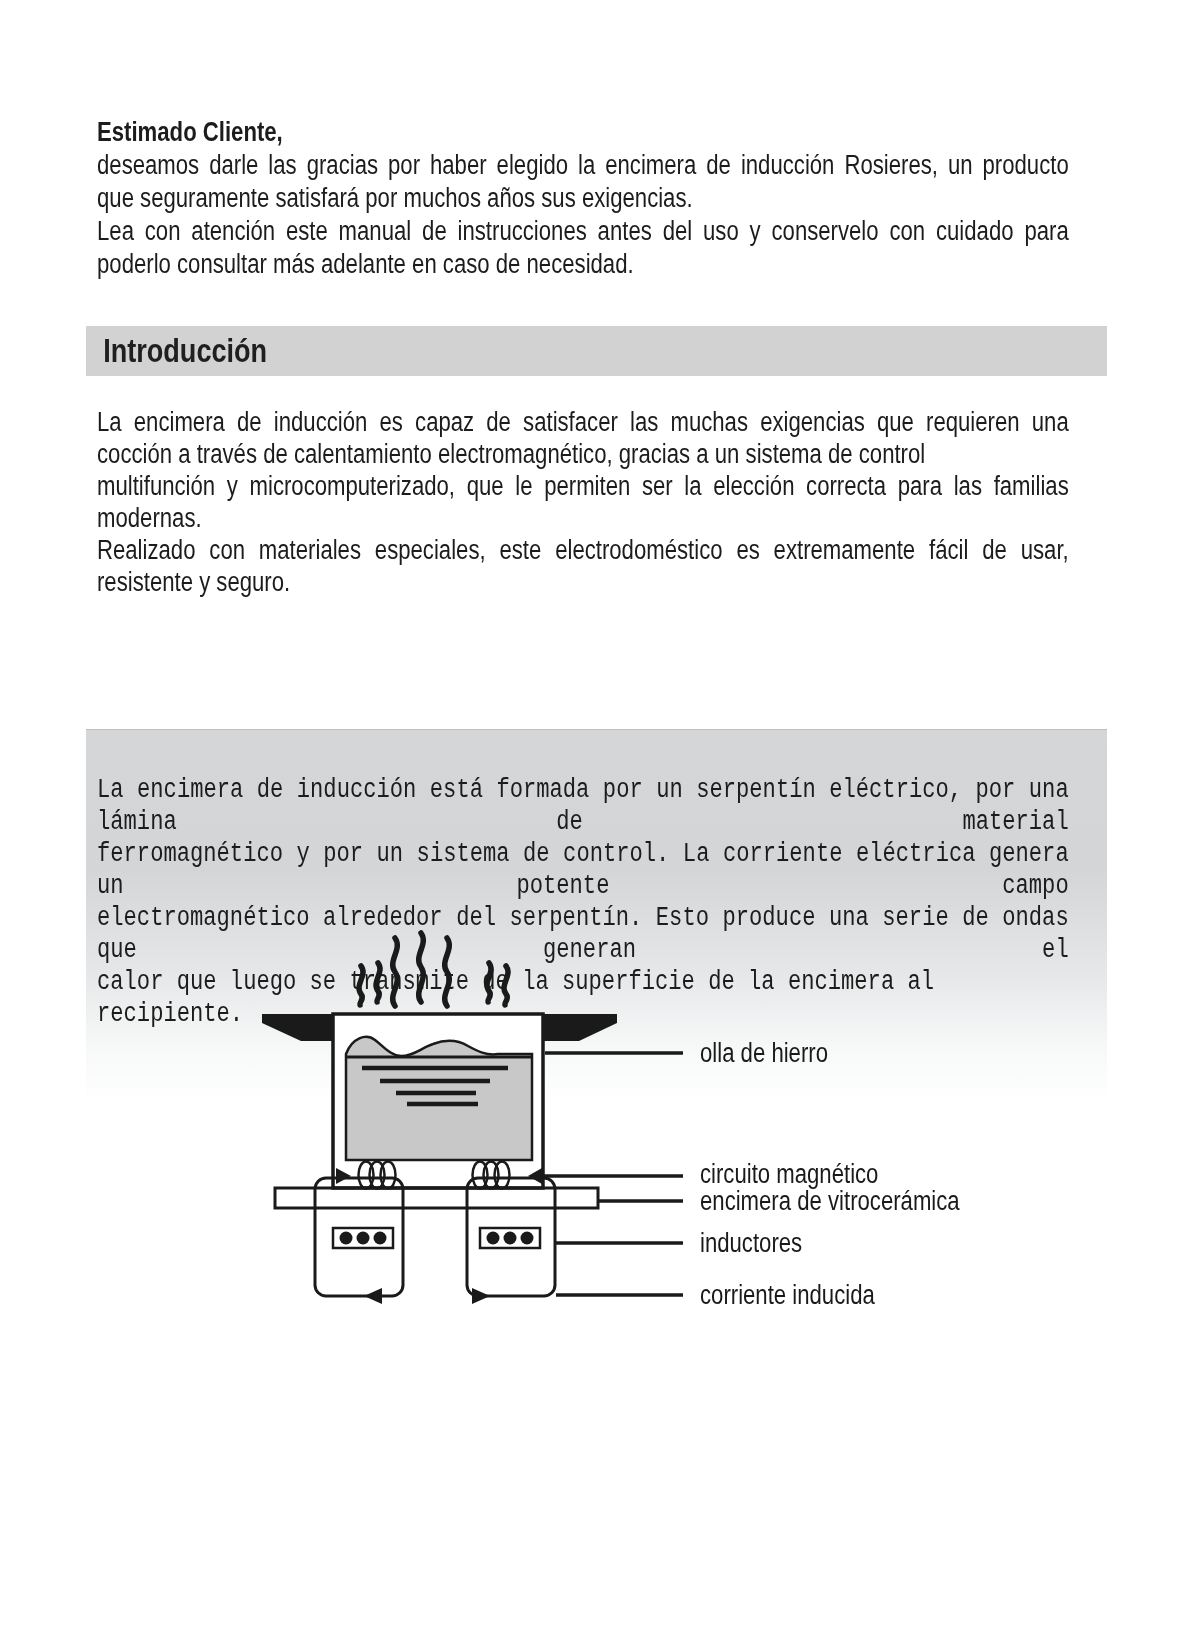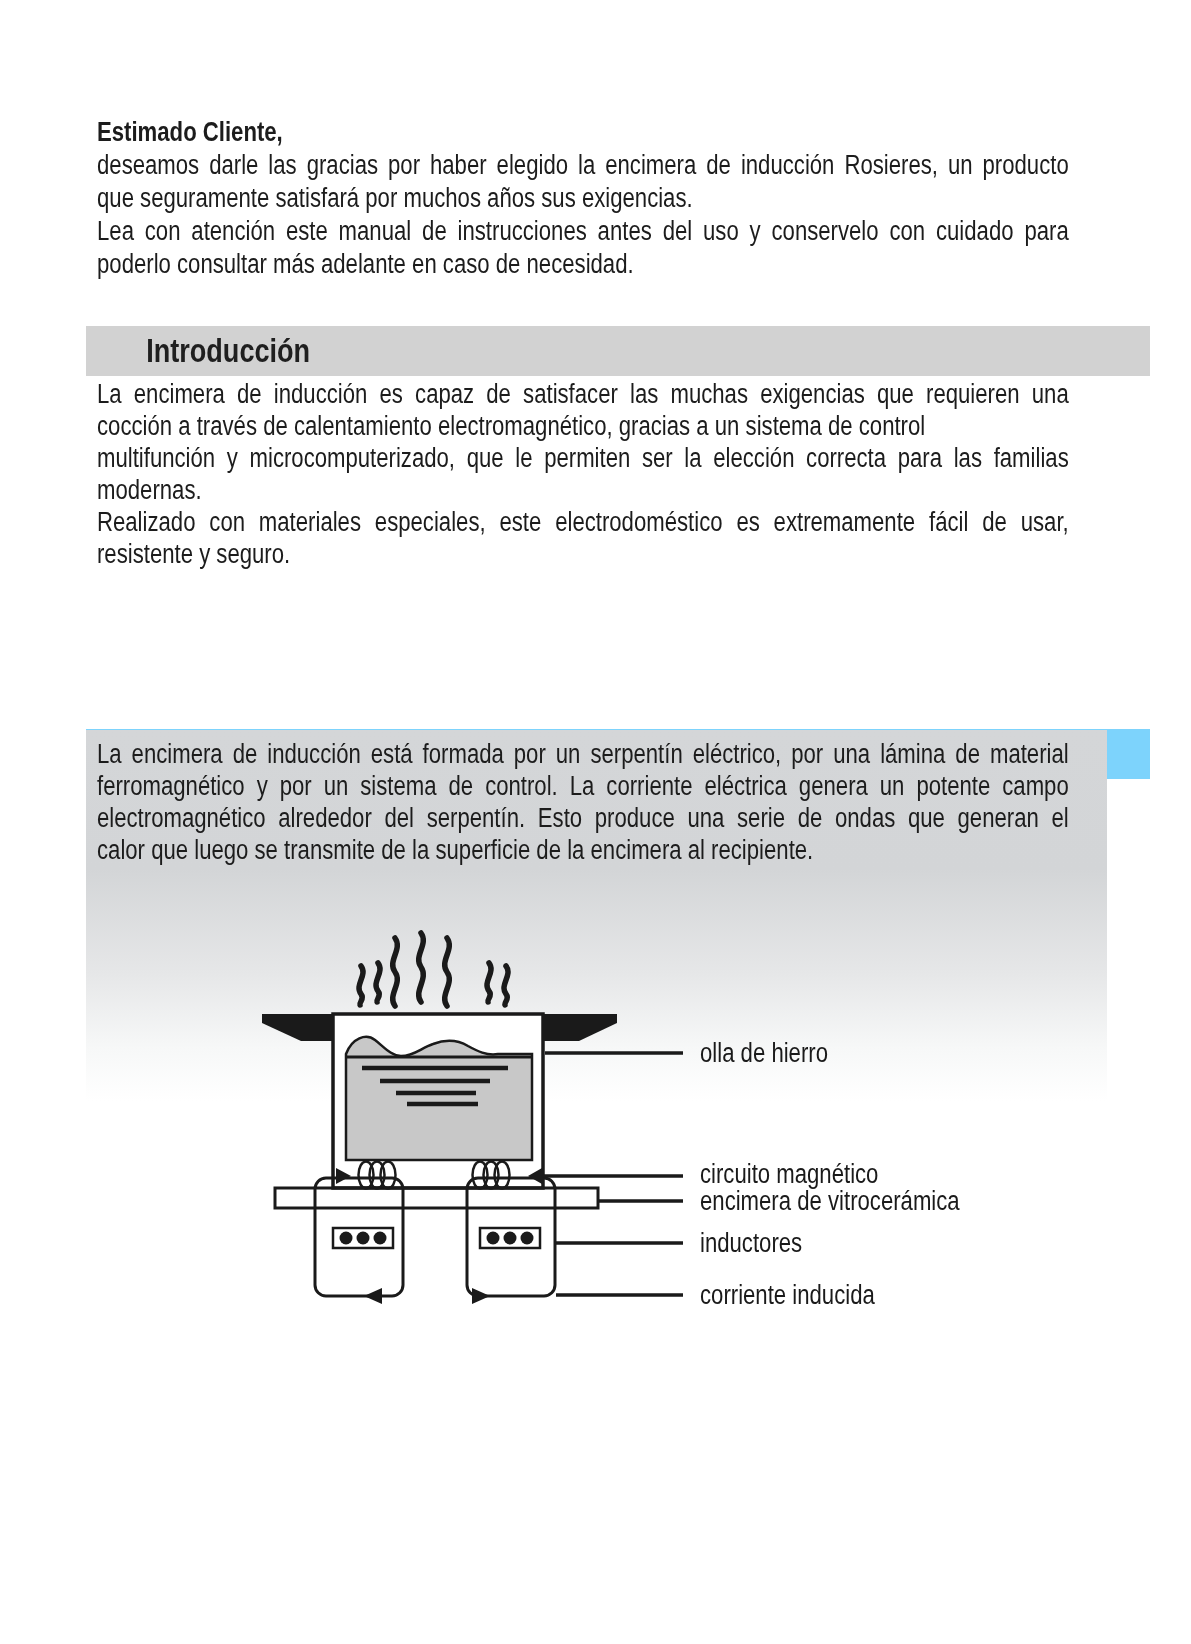--- a/index.html
+++ b/index.html
@@ -12,21 +12,21 @@
   .ln{
     width:1185px;font-size:27px;line-height:33px;
     transform:scaleX(0.82);transform-origin:0 50%;
   }
   .lh32 .ln{line-height:32px;}
   .j{text-align:justify;text-align-last:justify;}
   .n{text-align:left;}
   .b{font-weight:bold;}
   .secbar{
     position:absolute;left:86px;width:1021px;height:50px;
-    display:flex;align-items:center;padding-left:43px;
+    display:flex;align-items:center;
   }
   .secbar .bt{
     font-size:33px;font-weight:bold;padding-left:21px;white-space:nowrap;
     transform:scaleX(0.82);transform-origin:0 50%;color:#1f1f1f;
   }
   .gradbox{
     position:absolute;left:86px;top:730px;width:1021px;height:580px;
   }
   .diagram-svg{position:absolute;left:0;top:0;z-index:2;pointer-events:none;}
   .dlabel{
@@ -41,36 +41,36 @@
   <div class="ln n b">Estimado Cliente,</div>
   <div class="ln j">deseamos darle las gracias por haber elegido la encimera de inducción Rosieres, un producto</div>
   <div class="ln n">que seguramente satisfará por muchos años sus exigencias.</div>
   <div class="ln j">Lea con atención este manual de instrucciones antes del uso y conservelo con cuidado para</div>
   <div class="ln n">poderlo consultar más adelante en caso de necesidad.</div>
 </div>
 
 <div class="secbar" style="top:326px;background:#d2d2d2;">
   <div class="bt">Introducción</div>
 </div>
-<div class="textblock lh32" style="top:378px;">
+<div class="textblock lh32" style="top:406px;">
   <div class="ln j">La encimera de inducción es capaz de satisfacer las muchas exigencias que requieren una</div>
   <div class="ln n">cocción a través de calentamiento electromagnético, gracias a un sistema de control</div>
   <div class="ln j">multifunción y microcomputerizado, que le permiten ser la elección correcta para las familias</div>
   <div class="ln n">modernas.</div>
   <div class="ln j">Realizado con materiales especiales, este electrodoméstico es extremamente fácil de usar,</div>
   <div class="ln n">resistente y seguro.</div>
 </div>
 
 <div class="secbar" style="top:687px;background:#7dd3fc;margin-top:42px;">
   <div class="bt">Cómo funciona</div>
 </div>
 
 <div class="gradbox" style="background:linear-gradient(180deg,#d4d6d8 0%,#d3d5d7 24%,#e6e7e8 42%,#f7f8f8 55%,#ffffff 64%,#ffffff 100%);"></div>
 
-<div class="textblock lh32" style="top:738px;z-index:2;">
+<div class="textblock lh32" style="top:774px;z-index:2;font-family:Liberation Mono, monospace;">
   <div class="ln j">La encimera de inducción está formada por un serpentín eléctrico, por una lámina de material</div>
   <div class="ln j">ferromagnético y por un sistema de control. La corriente eléctrica genera un potente campo</div>
   <div class="ln j">electromagnético alrededor del serpentín. Esto produce una serie de ondas que generan el</div>
   <div class="ln n">calor que luego se transmite de la superficie de la encimera al recipiente.</div>
 </div>
 
 <svg class="diagram-svg" width="1191" height="1644" viewBox="0 0 1191 1644">
   <g stroke="#1a1a1a" fill="none" stroke-linecap="round" stroke-width="5.5">
     <path d="M361,966 c7,9 -7,19 0,28 c4,5 -2,8 -1,11"></path>
     <path d="M378,963 c7,9 -7,19 0,28 c4,5 -2,8 -1,11"></path>

